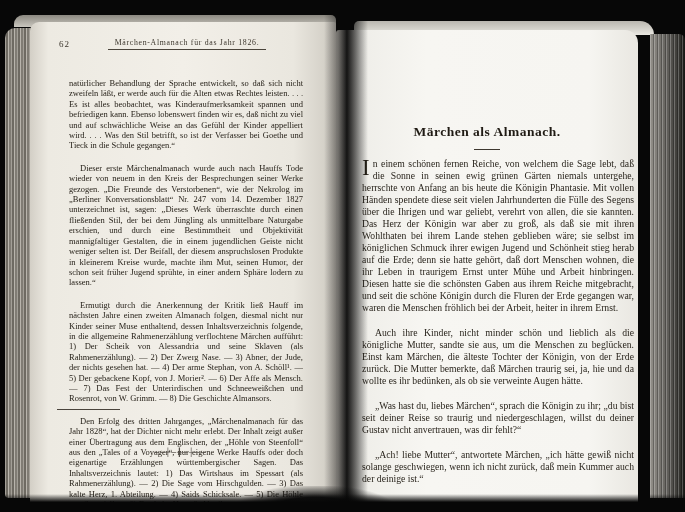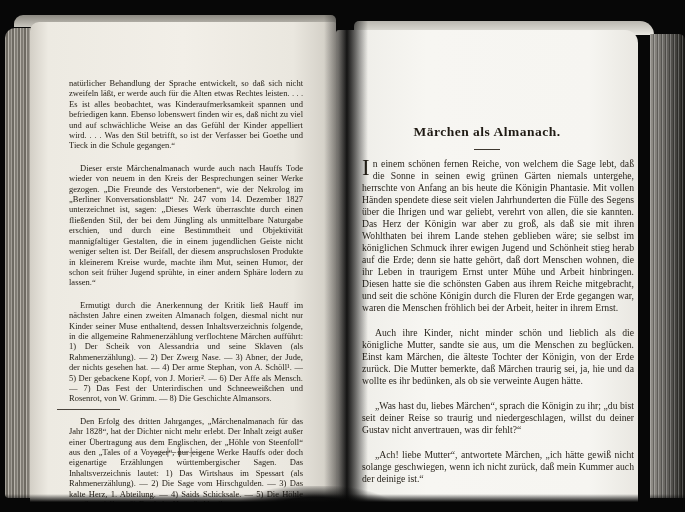--- a/index.html
+++ b/index.html
@@ -116,20 +116,24 @@
 </head>
 <body>
 
 <div class="scene">
 
   <div class="edges-left"></div>
   <div class="top-edge-left"></div>
   <div class="top-edge-right"></div>
 
   <div class="page page-left">
+    <div class="lp-header">
+      <span class="lp-pagenum">62</span>
+      <span class="lp-runhead">Märchen-Almanach für das Jahr 1826.</span>
+    </div>
     <div class="lp-body">
       <p class="noindent">natürlicher Behandlung der Sprache entwickelt, so daß sich nicht zweifeln läßt, er werde auch für die Alten etwas Rechtes leisten. . . . Es ist alles beobachtet, was Kinderaufmerksamkeit spannen und befriedigen kann. Ebenso lobenswert finden wir es, daß nicht zu viel und auf schwächliche Weise an das Gefühl der Kinder appelliert wird. . . . Was den Stil betrifft, so ist der Verfasser bei Goethe und Tieck in die Schule gegangen.“</p>
       <p>Dieser erste Märchenalmanach wurde auch nach Hauffs Tode wieder von neuem in den Kreis der Besprechungen seiner Werke gezogen. „Die Freunde des Verstorbenen“, wie der Nekrolog im „Berliner Konversationsblatt“ Nr. 247 vom 14. Dezember 1827 unterzeichnet ist, sagen: „Dieses Werk überraschte durch einen fließenden Stil, der bei dem Jüngling als unmittelbare Naturgabe erschien, und durch eine Bestimmtheit und Objektivität mannigfaltiger Gestalten, die in einem jugendlichen Geiste nicht weniger selten ist. Der Beifall, der diesem anspruchslosen Produkte in kleinerem Kreise wurde, machte ihm Mut, seinen Humor, der schon seit früher Jugend sprühte, in einer andern Sphäre lodern zu lassen.“</p>
       <p>Ermutigt durch die Anerkennung der Kritik ließ Hauff im nächsten Jahre einen zweiten Almanach folgen, diesmal nicht nur Kinder seiner Muse enthaltend, dessen Inhaltsverzeichnis folgende, in die allgemeine Rahmenerzählung verflochtene Märchen aufführt: 1) Der Scheik von Alessandria und seine Sklaven (als Rahmenerzählung). — 2) Der Zwerg Nase. — 3) Abner, der Jude, der nichts gesehen hat. — 4) Der arme Stephan, von A. Schöll¹. — 5) Der gebackene Kopf, von J. Morier². — 6) Der Affe als Mensch. — 7) Das Fest der Unterirdischen und Schneeweißchen und Rosenrot, von W. Grimm. — 8) Die Geschichte Almansors.</p>
       <p>Den Erfolg des dritten Jahrganges, „Märchenalmanach für das Jahr 1828“, hat der Dichter nicht mehr erlebt. Der Inhalt zeigt außer einer Übertragung aus dem Englischen, der „Höhle von Steenfoll“ aus den „Tales of a Voyager“, nur eigene Werke Hauffs oder doch eigenartige Erzählungen württembergischer Sagen. Das Inhaltsverzeichnis lautet: 1) Das Wirtshaus im Spessart (als Rahmenerzählung). — 2) Die Sage vom Hirschgulden. — 3) Das kalte Herz, 1. Abteilung. — 4) Saids Schicksale. — 5) Die Höhle von Steenfoll. — 6) Das kalte Herz, 2. Abteilung.</p>
     </div>
     <div class="fnrule"></div>
     <div class="ornament">──┼─╂─┼──</div>
   </div>
 

